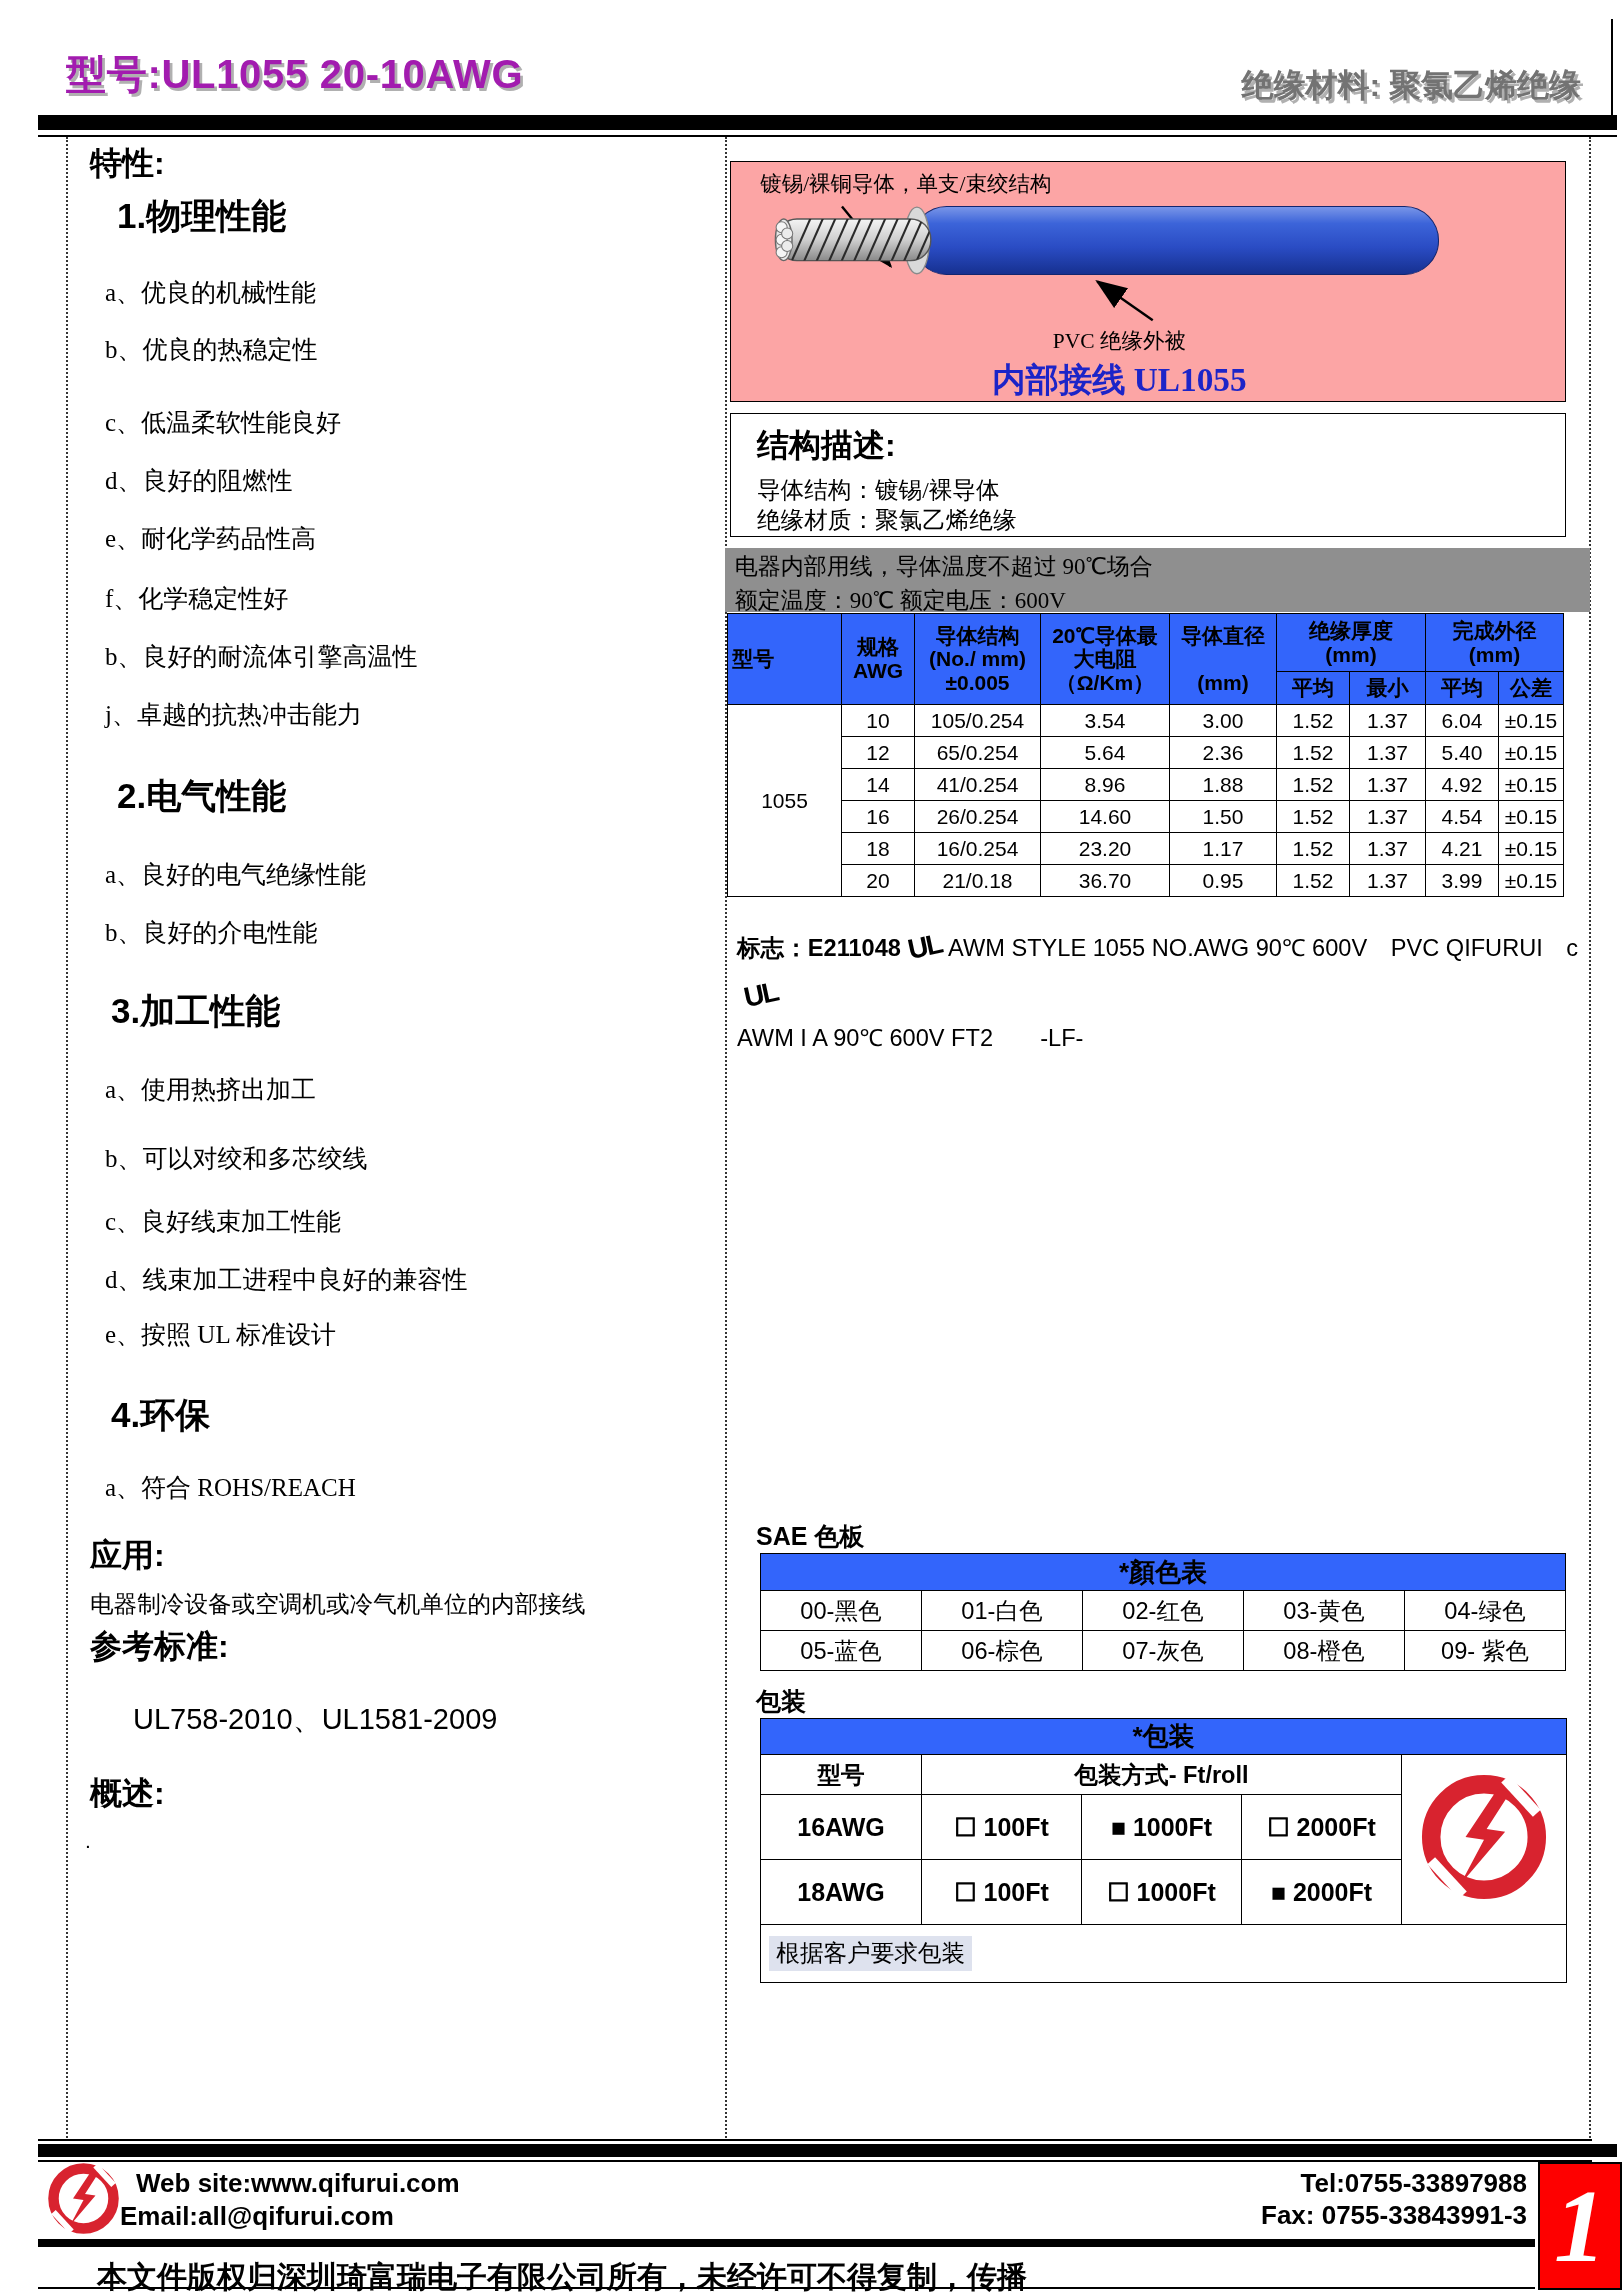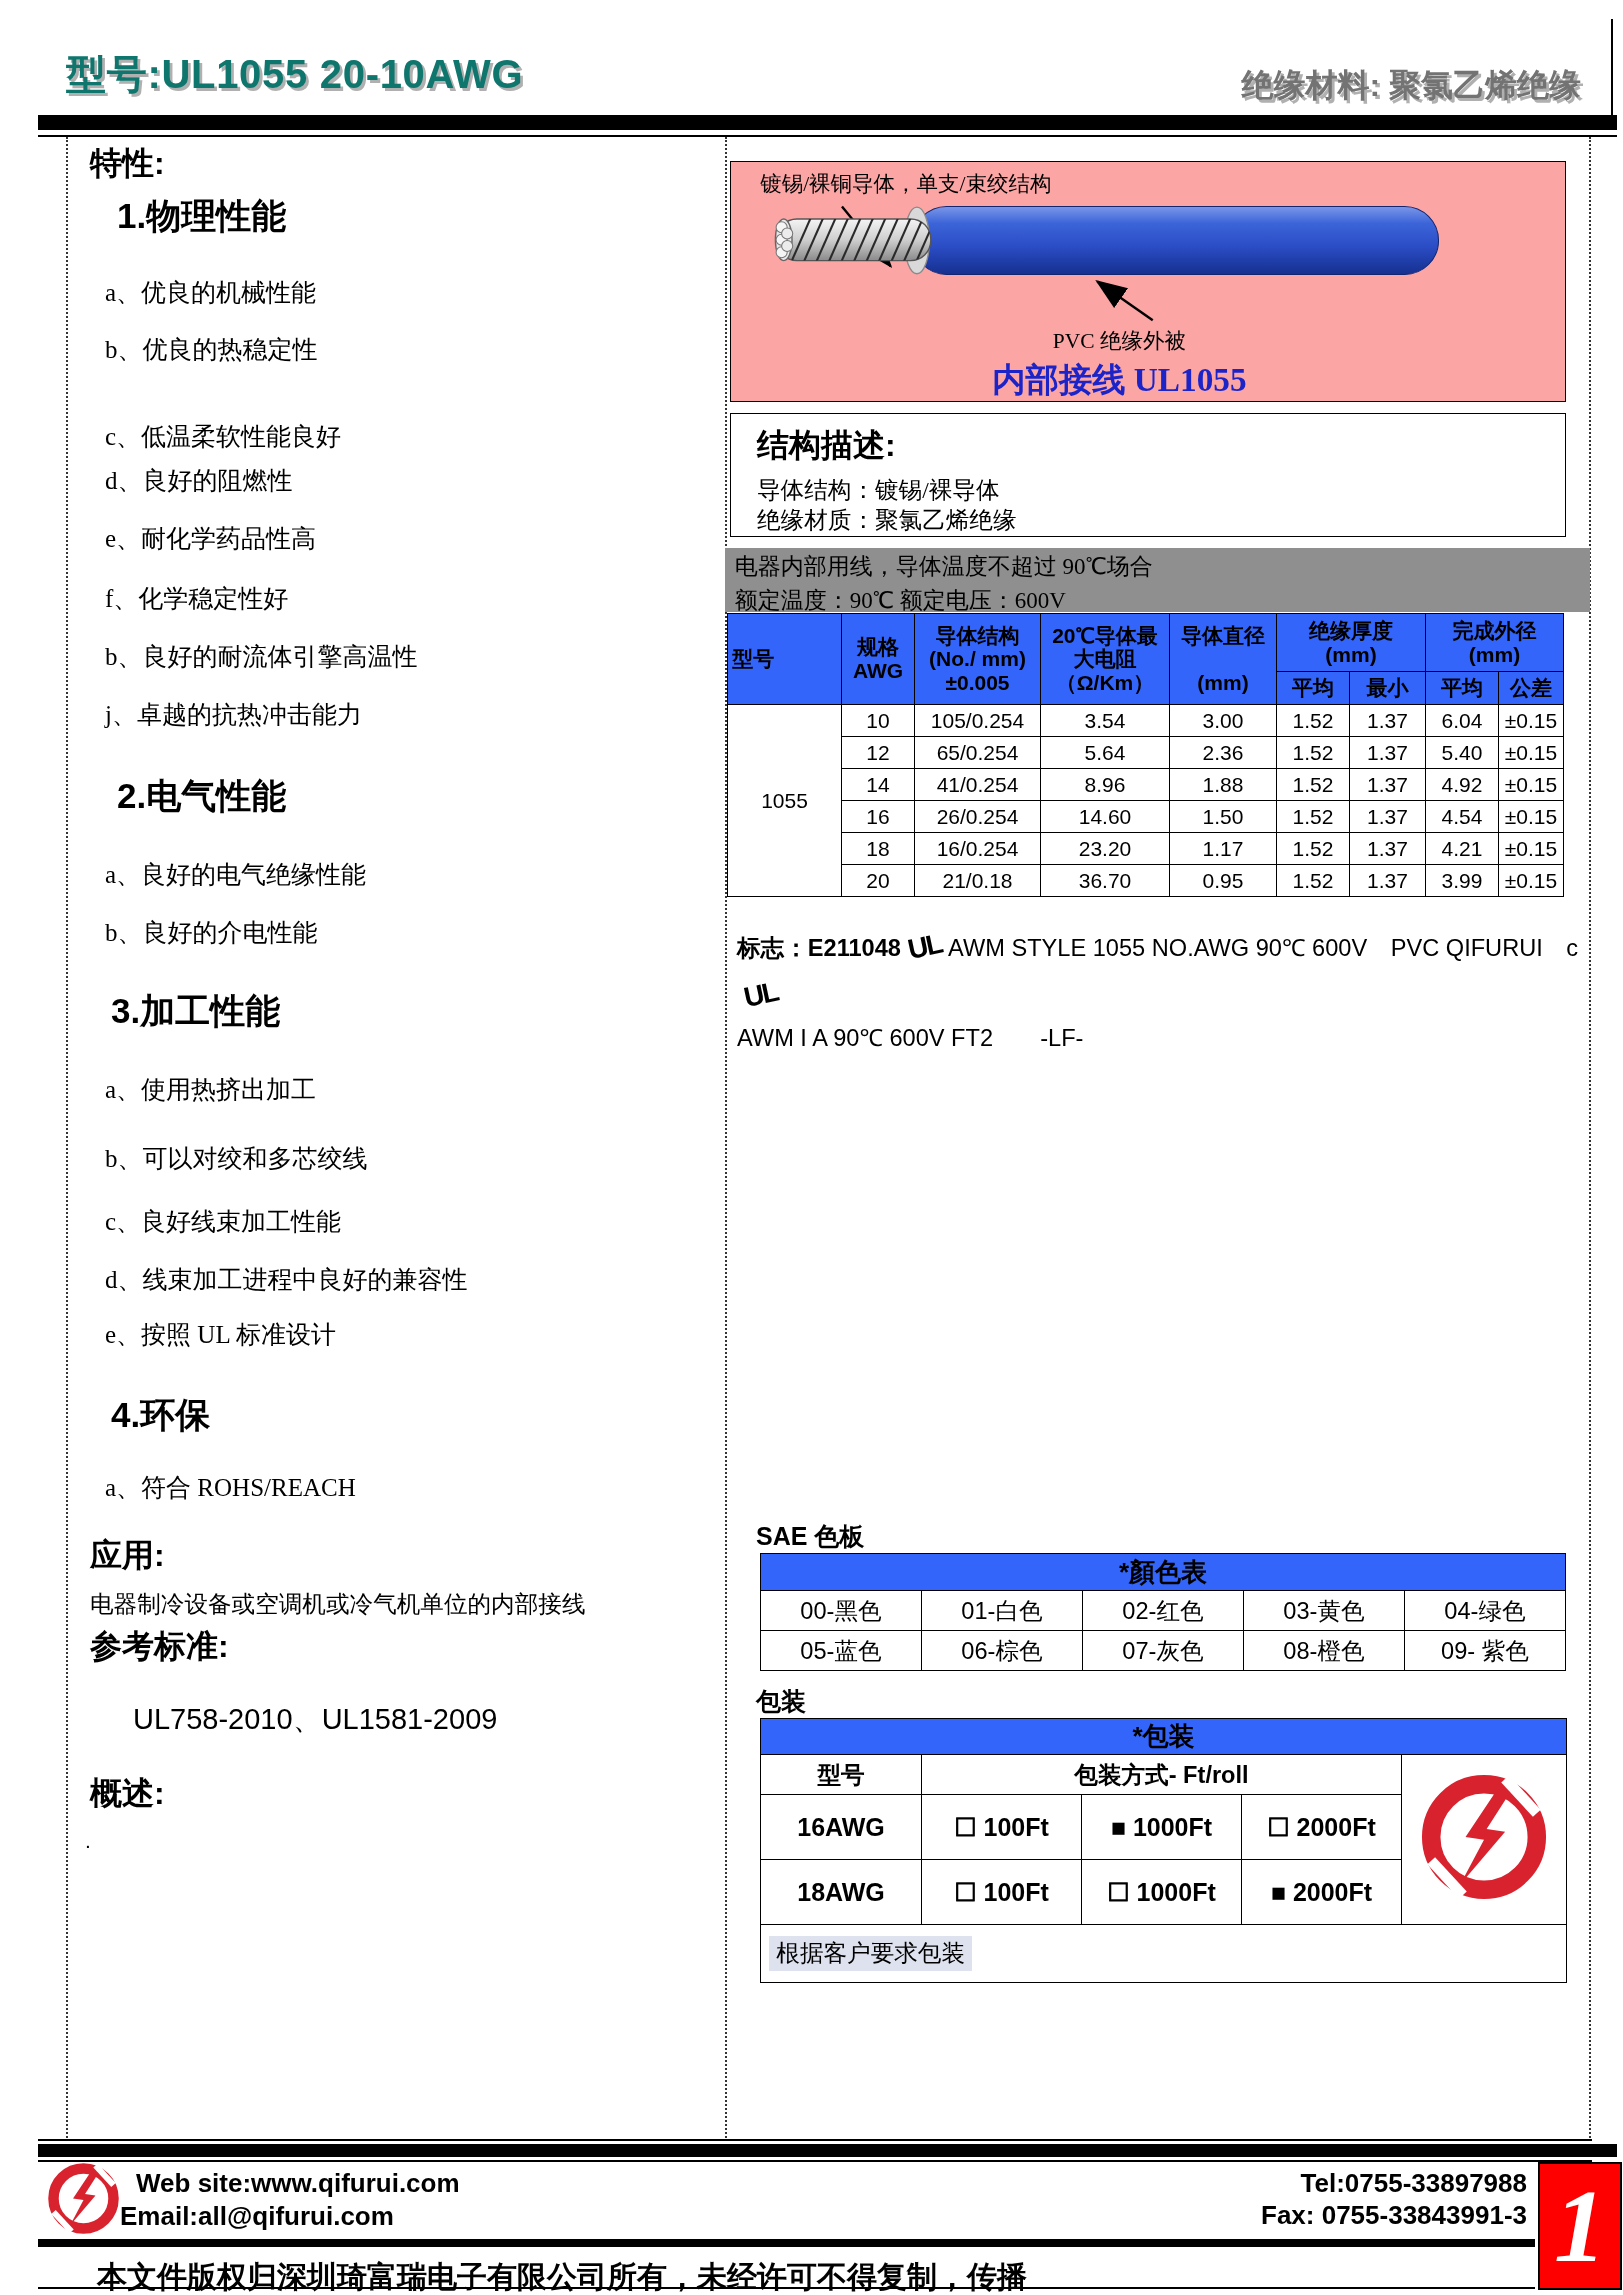--- a/index.html
+++ b/index.html
@@ -4,21 +4,21 @@
 <style>
   html,body{margin:0;padding:0;background:#fff;}
   body{width:1623px;height:2295px;position:relative;overflow:hidden;
        font-family:"Liberation Sans",sans-serif;color:#000;}
   .abs{position:absolute;}
   .serif{font-family:"Liberation Serif",serif;}
   .b{font-weight:bold;}
   .pre{white-space:pre-line;}
 
   
-  .hdr-left{left:66px;top:47px;font-size:40px;font-weight:bold;color:#0f766e;
+  .hdr-left{left:66px;top:47px;font-size:40px;font-weight:bold;color:#a21caf;
             text-shadow:2.8px 2.8px 0 #b0b0b0;letter-spacing:0.7px;}
   .hdr-right{right:42px;top:64px;font-size:32px;font-weight:bold;color:#737373;
              text-shadow:2.8px 2.8px 0 #b0b0b0;}
   .band-top{left:38px;top:115px;width:1579px;height:15.3px;background:#000;}
   .thin-top{left:38px;top:135px;width:1579px;height:2.1px;background:#000;}
   .right-tick{left:1611px;top:19.4px;width:2.1px;height:111px;background:#000;}
 
   
   .vdash{width:0;border-left:2.1px dotted #333;top:137px;height:2004px;}
 
@@ -99,21 +99,21 @@
 
 <div class="abs vdash" style="left:66px"></div>
 <div class="abs vdash" style="left:725px"></div>
 <div class="abs vdash" style="left:1589px"></div>
 
 <div class="abs h1" style="left:90px;top:142px">特性:</div>
 
 <div class="abs h2" style="left:117px;top:193px">1.物理性能</div>
 <div class="abs item" style="left:105px;top:276px">a、优良的机械性能</div>
 <div class="abs item" style="left:105px;top:333px">b、优良的热稳定性</div>
-<div class="abs item" style="left:105px;top:420px">c、低温柔软性能良好</div>
+<div class="abs item" style="left:105px;top:406px">c、低温柔软性能良好</div>
 <div class="abs item" style="left:105px;top:464px">d、良好的阻燃性</div>
 <div class="abs item" style="left:105px;top:522px">e、耐化学药品性高</div>
 <div class="abs item" style="left:105px;top:582px">f、化学稳定性好</div>
 <div class="abs item" style="left:105px;top:640px">b、良好的耐流体引擎高温性</div>
 <div class="abs item" style="left:105px;top:698px">j、卓越的抗热冲击能力</div>
 
 <div class="abs h2" style="left:117px;top:773px">2.电气性能</div>
 <div class="abs item" style="left:105px;top:858px">a、良好的电气绝缘性能</div>
 <div class="abs item" style="left:105px;top:916px">b、良好的介电性能</div>
 

